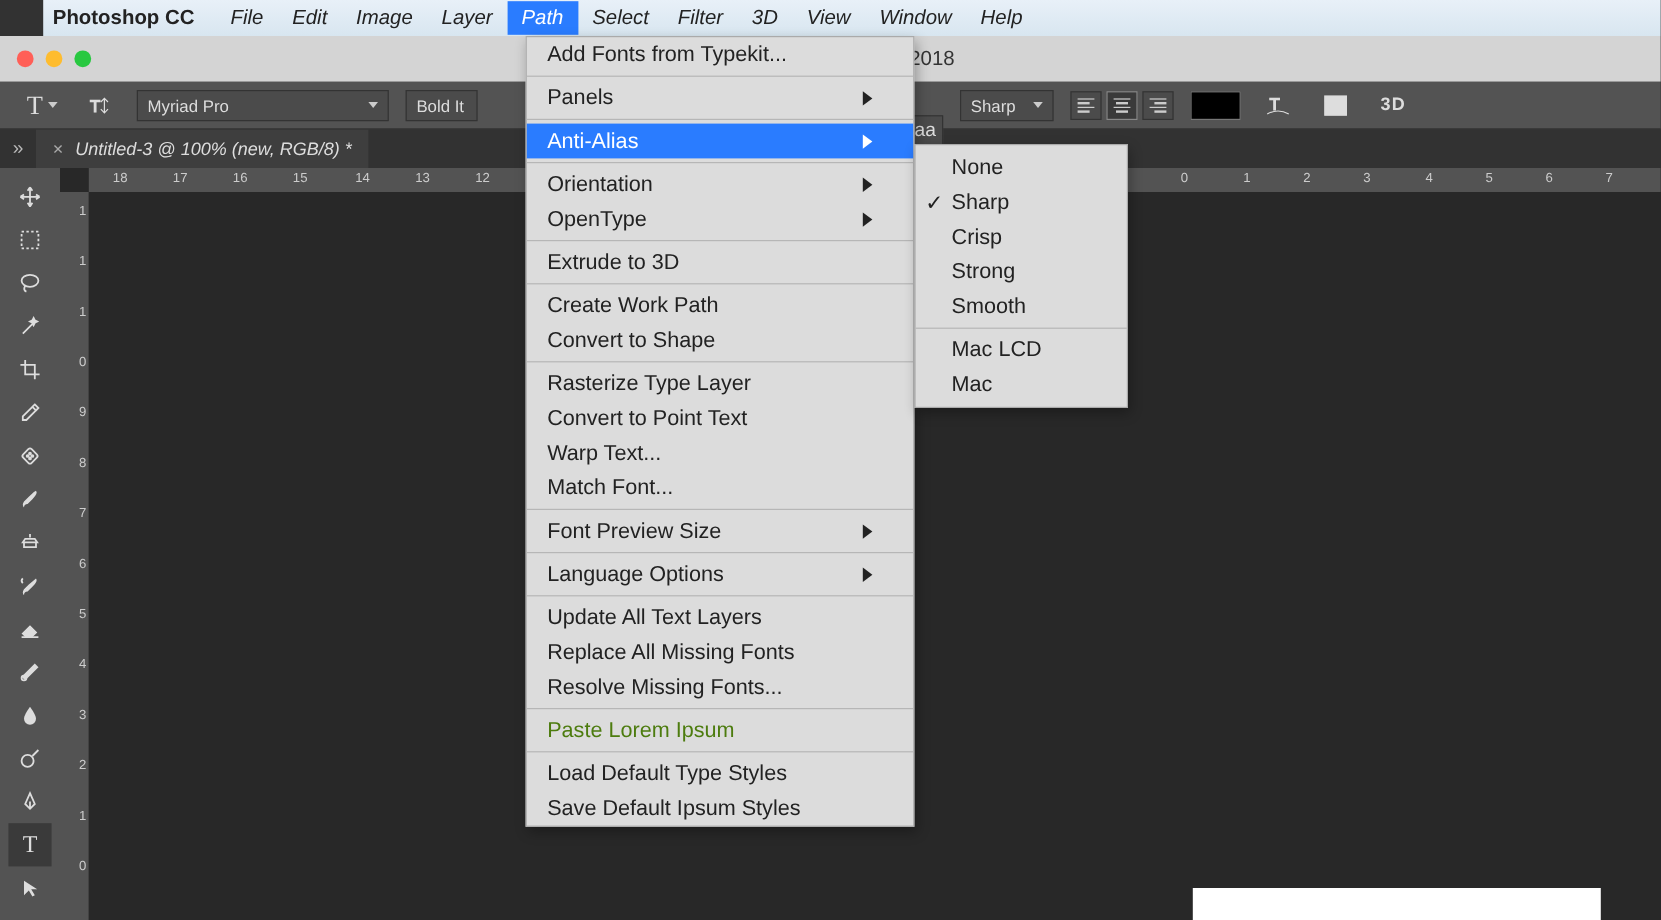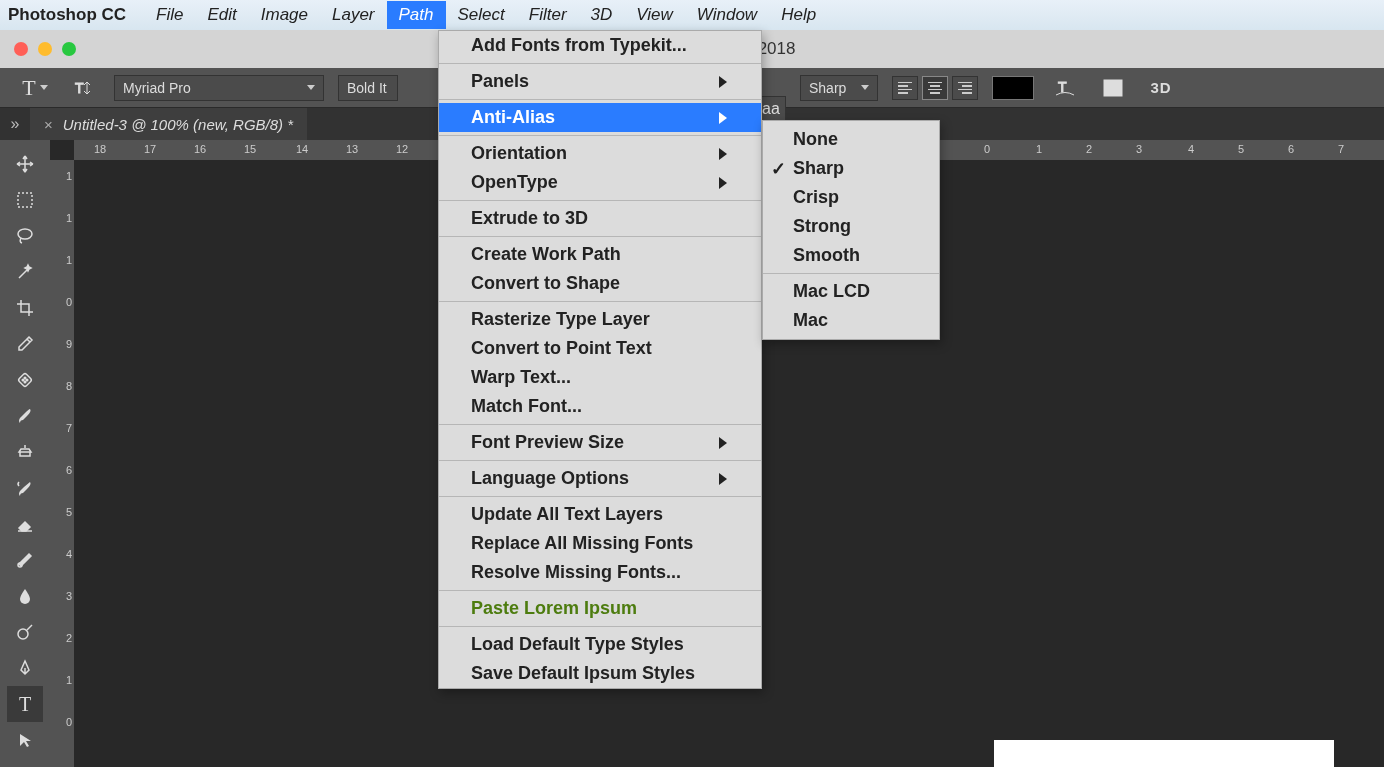--- a/index.html
+++ b/index.html
@@ -1,19 +1,19 @@
 <!DOCTYPE html>
 <html><head>
 <meta charset="utf-8">
 <style>
   * { margin: 0; padding: 0; box-sizing: border-box; font-family: -apple-system, "Helvetica Neue", Arial, sans-serif; }
   body { width: 1384px; height: 767px; overflow: hidden; background: #323232; position: relative; }
 
   
-  .menubar { height: 30px; background: linear-gradient(#e8f0f8,#d8e6f0); display: flex; align-items: center; padding: 0 8px; font-size: 17px; color: #222; }
+  .menubar { height: 30px; background: linear-gradient(#e8f0f8,#d8e6f0); display: flex; align-items: center; padding: 0 8px; font-size: 17px; color: #222; margin-left: 36px; }
   .menubar .appname { font-weight: 600; margin-right: 18px; }
   .menubar .mitem { padding: 4px 12px; cursor: default; }
   .menubar .mitem.selected { background: #2a7cff; color: #fff; }
 
   
   .titlerow { height: 38px; background: #d4d4d4; display: flex; align-items: center; position: relative; }
   .traffic { display: flex; gap: 10px; padding-left: 14px; }
   .traffic span { width: 14px; height: 14px; border-radius: 50%; }
   .tl-r { background:#ff5f57; } .tl-y { background:#febc2e; } .tl-g { background:#28c840; }
   .wintitle { position:absolute; left:0; right:0; text-align:center; font-size:17px; color:#333; }
@@ -48,21 +48,21 @@
   .canvaswrap { flex:1; position:relative; }
   .rulerV { position:absolute; top:20px; left:0; bottom:0; width:24px; background:#535353; color:#ccc; font-size:11px; }
   .rulerV .tick { position:absolute; right:2px; text-align:right; }
   .rulerH { position:absolute; top:0; left:24px; right:0; height:20px; background:#535353; color:#ccc; font-size:11px; }
   .rulerH .tick { position:absolute; top:3px; }
   .canvas { position:absolute; left:24px; top:20px; right:0; bottom:0; background:#282828; }
   .whiterect { position:absolute; left:920px; top:580px; width:340px; height:60px; background:#fff;}
   
   
   .menu { position:absolute; background:#dcdcdc; border:1px solid #aaa; box-shadow:2px 4px 10px rgba(0,0,0,0.3); font-size:18px; color:#222; }
-  .menu .row { height:29px; padding:0 34px 0 32px; display:flex; align-items:center; justify-content:space-between; cursor:default;font-weight:bold;}
+  .menu .row { height:29px; padding:0 34px 0 17px; display:flex; align-items:center; justify-content:space-between; cursor:default;}
   .menu .row.hl { background:#2a7cff; color:#fff; }
   .menu .row.dis { color:#4d7c0f; }
   .menu .sep { height:1px; background:#b6b6b6; margin:3px 0;}
   .menu .arrow { width:0;height:0;border-top:6px solid transparent;border-bottom:6px solid transparent;border-left:8px solid currentColor;}
   .typeMenu { top:30px; left:438px; width:324px; }
   .subMenu { top:120px; left:762px; width:178px; padding:4px 0;}
   .subMenu .row { padding-left:30px; position:relative;}
   .subMenu .check { position:absolute; left:8px; }
 
   .alignlines { display:flex; flex-direction:column; gap:2px;}

